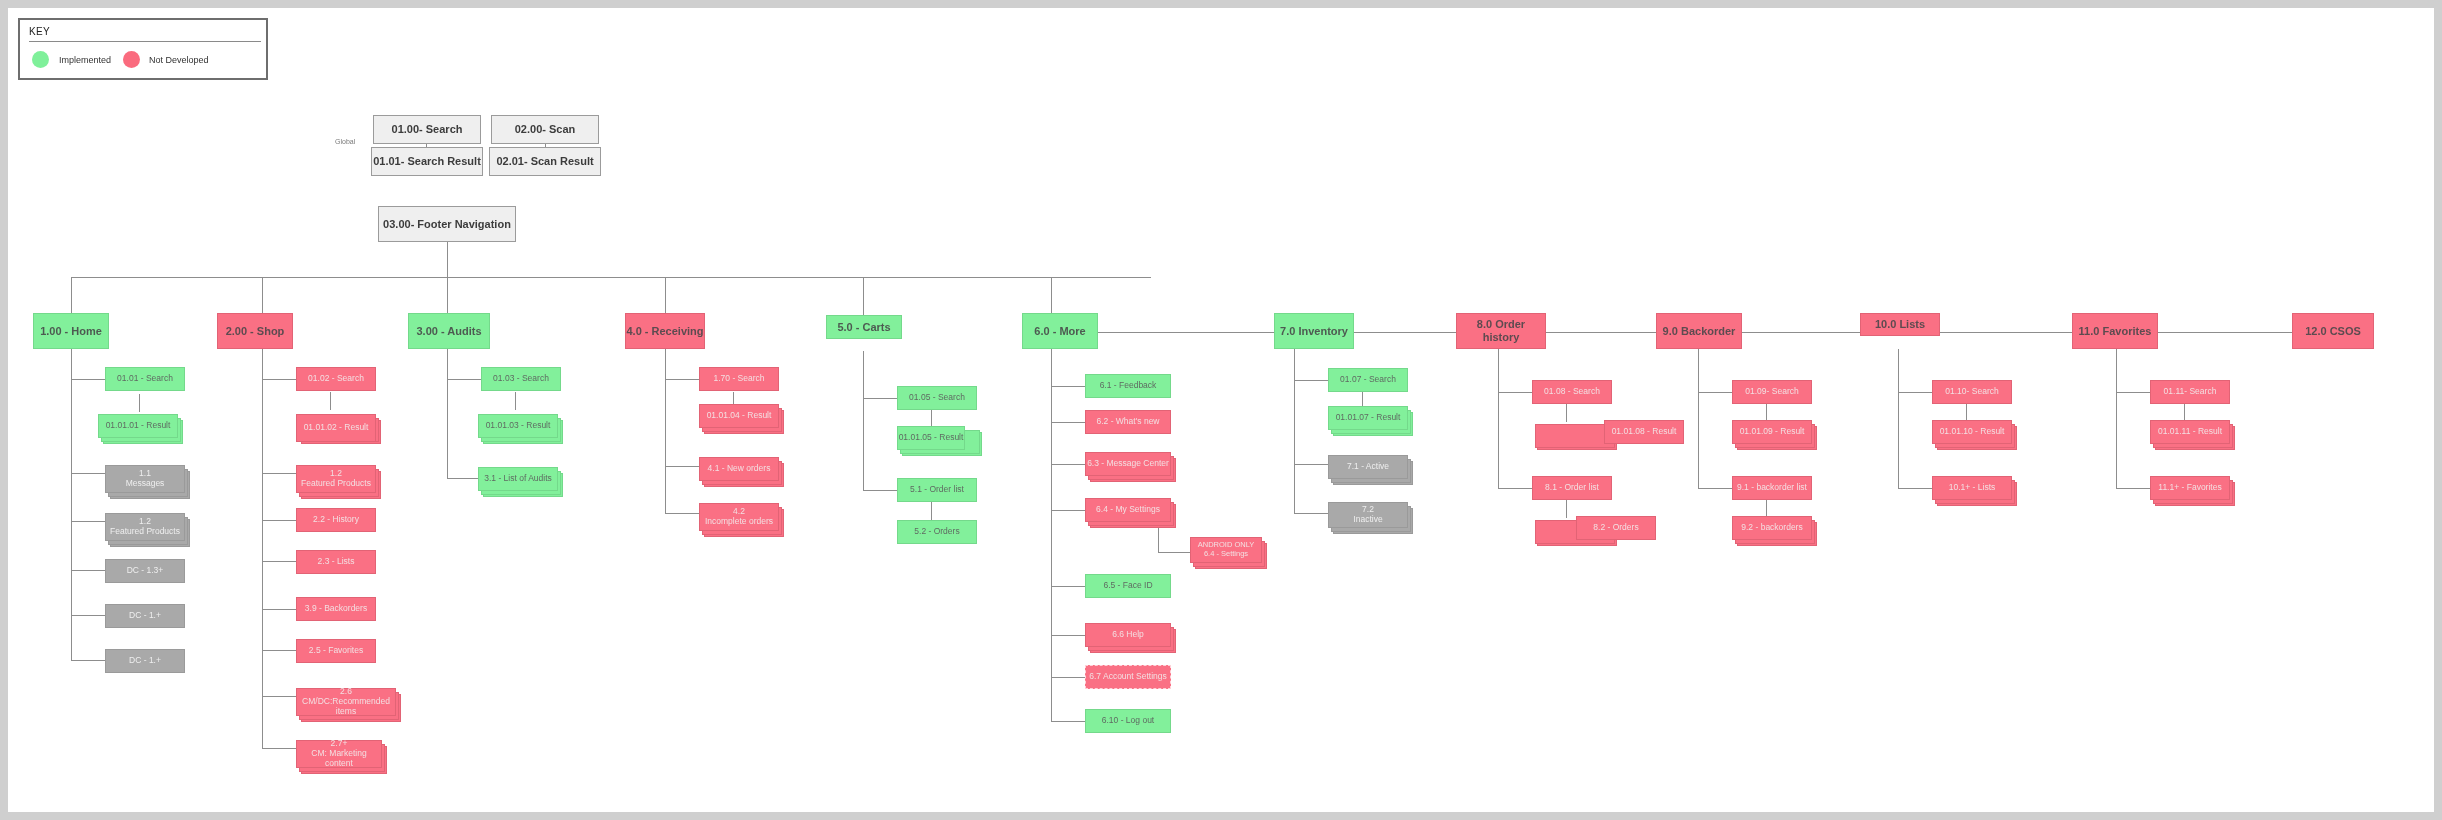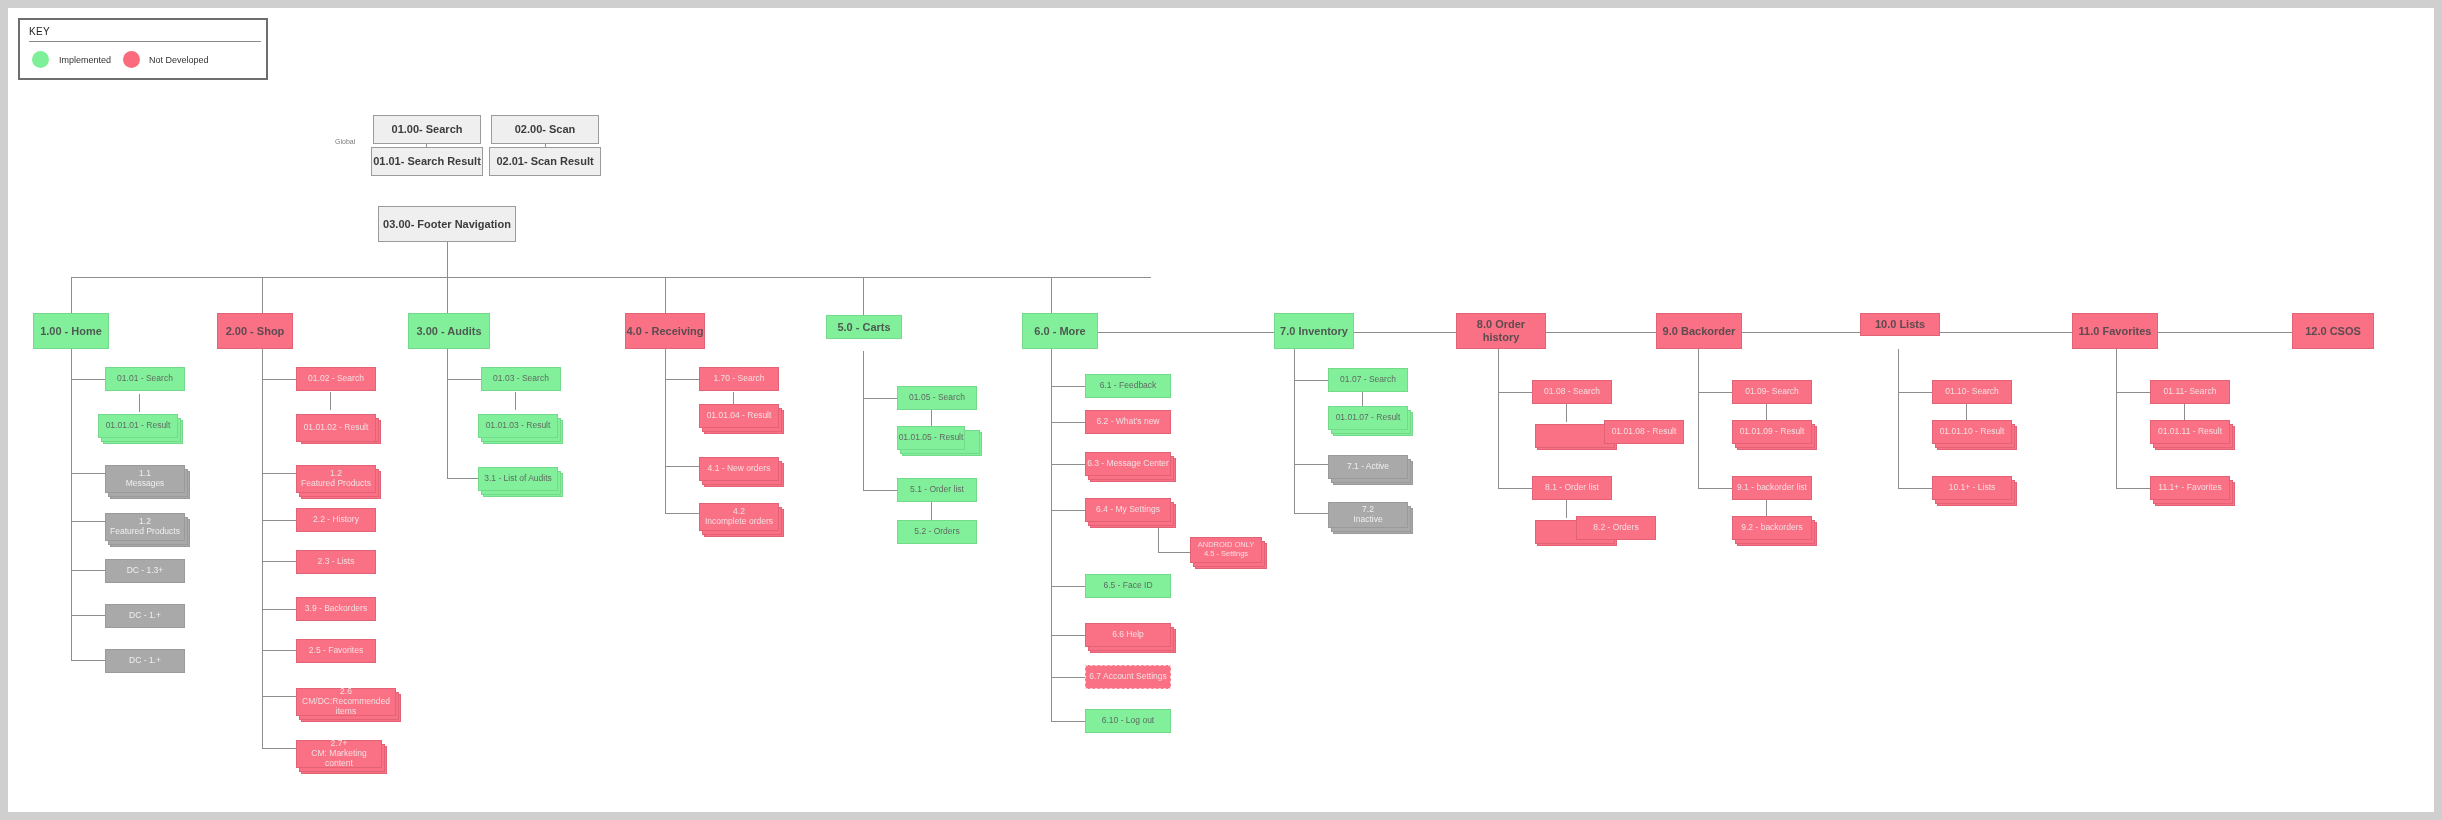--- a/index.html
+++ b/index.html
@@ -256,21 +256,21 @@
 
   <div class="stack red" style="left:1082px;top:496px;width:86px;height:24px;"></div>
   <div class="stack red" style="left:1080px;top:494px;width:86px;height:24px;"></div>
   <div class="node red" style="left:1077px;top:490px;width:86px;height:24px;">6.4 - My Settings</div>
 
   <div class="ln v" style="left:1150px;top:514px;height:30px;"></div>
   <div class="ln h" style="left:1150px;top:544px;width:32px;"></div>
   <div class="stack red" style="left:1187px;top:535px;width:72px;height:26px;"></div>
   <div class="stack red" style="left:1185px;top:533px;width:72px;height:26px;"></div>
   <div class="node red" style="left:1182px;top:529px;width:72px;height:26px;font-size:7.5px;">ANDROID ONLY
-4.5 - Settings</div>
+6.4 - Settings</div>
 
   <div class="node green" style="left:1077px;top:566px;width:86px;height:24px;">6.5 - Face ID</div>
 
   <div class="stack red" style="left:1082px;top:621px;width:86px;height:24px;"></div>
   <div class="stack red" style="left:1080px;top:619px;width:86px;height:24px;"></div>
   <div class="node red" style="left:1077px;top:615px;width:86px;height:24px;">6.6 Help</div>
 
   <div class="node red dashed" style="left:1077px;top:657px;width:86px;height:24px;">6.7 Account Settings</div>
   <div class="node green" style="left:1077px;top:701px;width:86px;height:24px;">6.10 - Log out</div>
 

